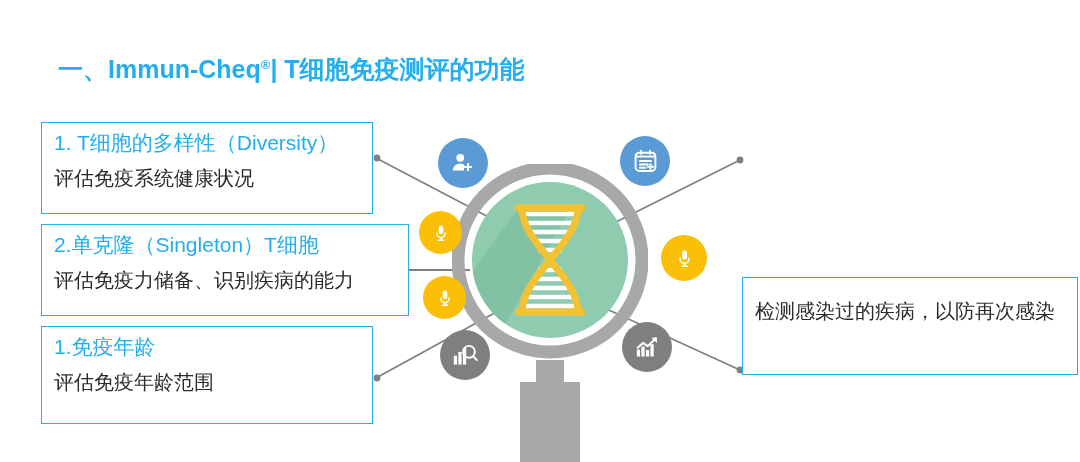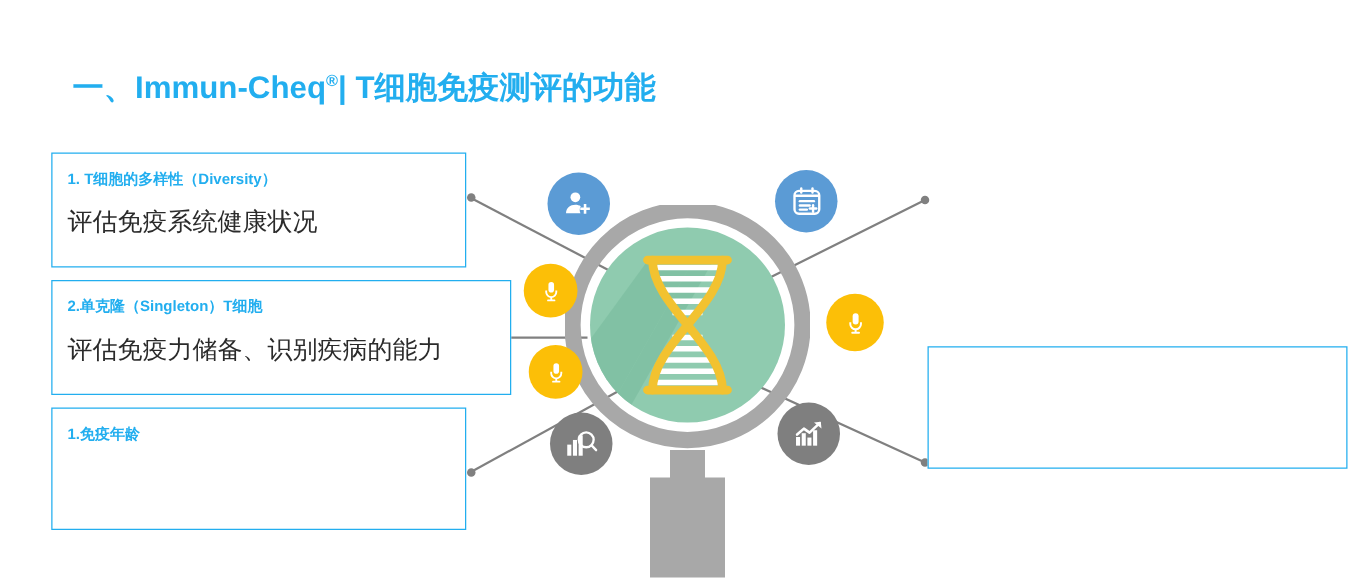--- a/index.html
+++ b/index.html
@@ -24,21 +24,21 @@
 
   
   .card{
     position:absolute;
     border:1.6px solid #22AEEF;
     background:#ffffff;
     box-sizing:border-box;
     padding:9px 12px 6px 12px;
   }
   .card .hd{
-    color:#22AEEF;font-weight:bold;font-size:12px;
+    color:#22AEEF;font-weight:normal;font-size:21px;
     line-height:22px;white-space:nowrap;
   }
   .card .bd{
     color:#2b2b2b;font-size:20px;line-height:22px;
     margin-top:13px;white-space:nowrap;
   }
 
   #card1{left:41px;top:74px;width:332px;height:92px;}
   #card2{left:41px;top:176px;width:368px;height:92px;}
   #card3{left:41px;top:278px;width:332px;height:98px;}
@@ -220,20 +220,22 @@
     <div class="bd">评估免疫系统健康状况</div>
   </div>
 
   <div class="card" id="card2">
     <div class="hd">2.单克隆（Singleton）T细胞</div>
     <div class="bd">评估免疫力储备、识别疾病的能力</div>
   </div>
 
   <div class="card" id="card3">
     <div class="hd">1.免疫年龄</div>
+    <div class="bd">评估免疫年龄范围</div>
   </div>
 
 
   <div class="card" id="card5">
+    <div class="bd">检测感染过的疾病，以防再次感染</div>
   </div>
 
   <div class="footer-strip"></div>
 </div>
 
 </body></html>

